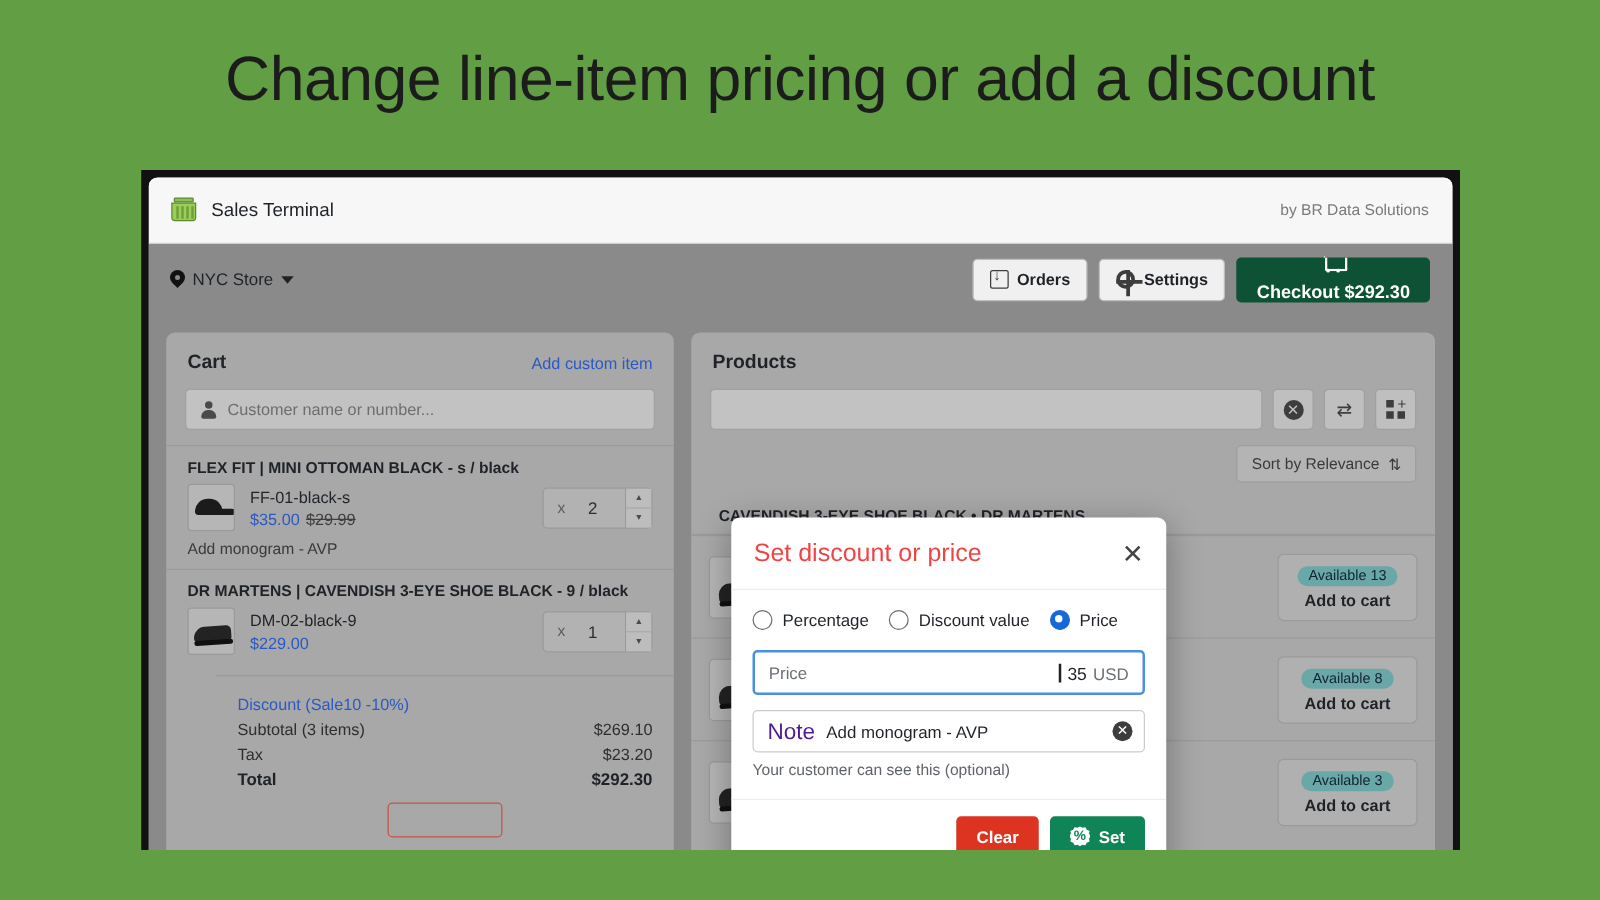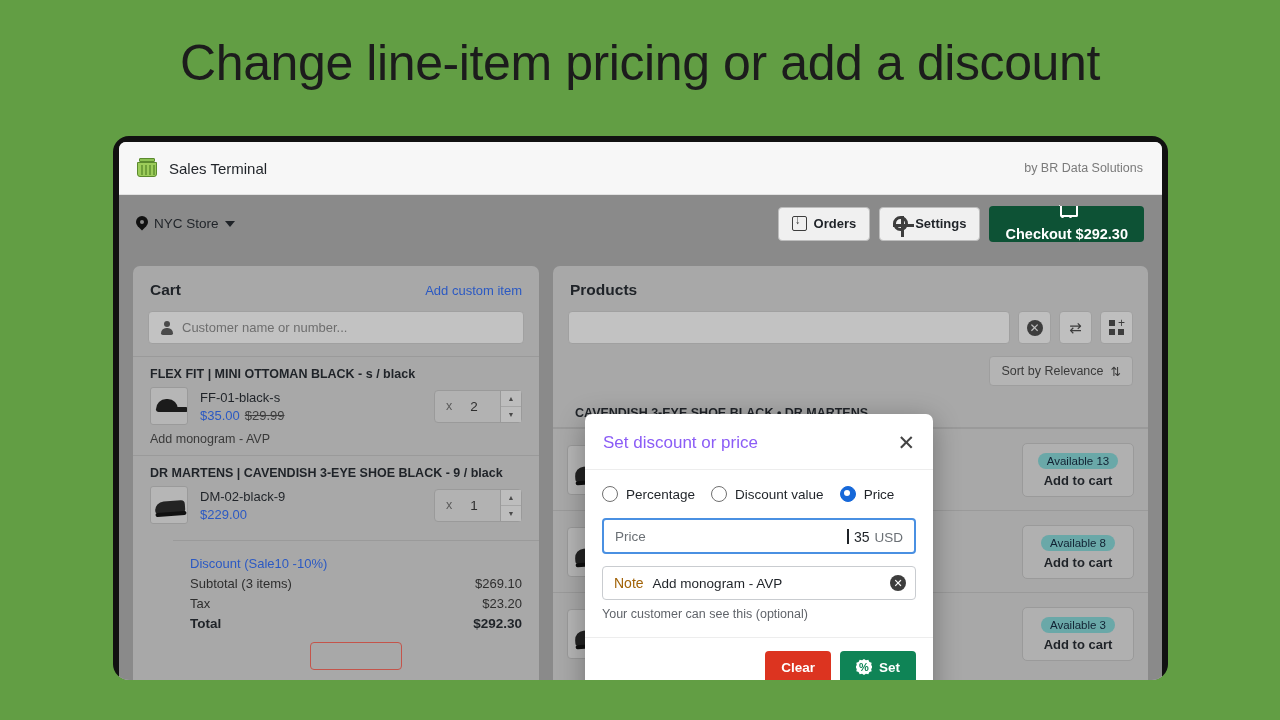--- a/index.html
+++ b/index.html
@@ -15,21 +15,21 @@
     position: absolute; top: 0; left: 0; width: 1280px; height: 125px;
     display: flex; align-items: center; justify-content: center;
     font-size: 50px; color: #1c1c1c; font-weight: 400;
     letter-spacing: -0.4px;
   }
 
   
   .device-frame {
     position: absolute; left: 113px; top: 136px;
     width: 1055px; height: 544px;
-    background: #111; border-radius: 16px;
+    background: #111; border-radius: 0;
     padding: 6px 6px 0 6px;
     overflow: hidden;
   }
   .device-screen {
     width: 100%; height: 100%;
     background: #ececec; border-radius: 7px 7px 0 0;
     overflow: hidden; position: relative;
   }
 
   
@@ -187,21 +187,21 @@
 
   
   .modal-overlay { position: absolute; inset: 0; }
   .modal {
     position: absolute; left: 466px; top: 272px; width: 348px;
     background: #fff; border-radius: 7px; box-shadow: 0 6px 28px rgba(0,0,0,.32);
     overflow: hidden;
   }
   .modal-head { display: flex; align-items: center; justify-content: space-between;
     padding: 18px 18px 16px 18px; border-bottom: 1px solid #ededed; }
-  .modal-title { font-size: 17px; color: #8b5cf6; }
+  .modal-title { font-size: 20px; color: #ef4444; }
   .modal-close { font-size: 21px; color: #444; cursor: pointer; line-height: 1; font-weight: 300; }
   .modal-body { padding: 16px 17px 16px 17px; }
   .radio-row { display: flex; align-items: center; gap: 0; }
   .radio-opt { display: flex; align-items: center; gap: 8px; font-size: 13.5px; color: #1f2328; cursor: pointer; margin-right: 16px; }
   .radio-opt:last-child { margin-right: 0; }
   .radio { width: 16px; height: 16px; border-radius: 50%; border: 1.6px solid #707070; background: #fff; flex:none; }
   .radio.on { border: 1.6px solid #1668d9; background: #1668d9; position: relative; }
   .radio.on::after { content:""; position:absolute; left:3.4px; top:3.4px; width:6px; height:6px; border-radius:50%; background:#fff; }
 
   .price-field {
@@ -211,21 +211,21 @@
   .price-ph { font-size: 13.5px; color: #6b7075; }
   .price-val { margin-left: auto; display: flex; align-items: baseline; gap: 5px; }
   .cursor { display:inline-block; width: 1.5px; height: 15px; background:#1f2328; vertical-align: middle; position: relative; top: 2px; }
   .price-num { font-size: 14px; color: #1f2328; }
   .price-cur { font-size: 13.5px; color: #6b7075; }
 
   .note-field {
     margin-top: 12px; height: 34px; border: 1px solid #c9ccd0; border-radius: 4px;
     display: flex; align-items: center; padding: 0 9px 0 11px; gap: 9px; background:#fff;
   }
-  .note-label { font-size: 14px; color: #a16207; }
+  .note-label { font-size: 18px; color: #4c1d95; }
   .note-val { font-size: 13.5px; color: #1f2328; flex: 1; }
   .note-clear { width: 16px; height: 16px; border-radius: 50%; background: #3d3d3d; color:#fff;
     display:flex; align-items:center; justify-content:center; font-size: 11px; line-height:1; cursor:pointer; flex:none; }
   .note-help { font-size: 12.5px; color: #60646a; margin-top: 7px; }
 
   .modal-foot { display: flex; justify-content: flex-end; gap: 9px; padding: 13px 17px 16px; border-top: 1px solid #ededed; }
   .btn { height: 32px; padding: 0 16px; border-radius: 4px; font-size: 13.5px; font-weight: 700; cursor: pointer; display:flex; align-items:center; gap:7px; }
   .btn-cancel { background: #fff; border: 1px solid #c4c7cb; color: #1f2328; margin-top: 29px; }
   .btn-clear { background: #dc3420; border: none; color: #fff; }
   .btn-set { background: #0f8456; border: none; color: #fff; }

